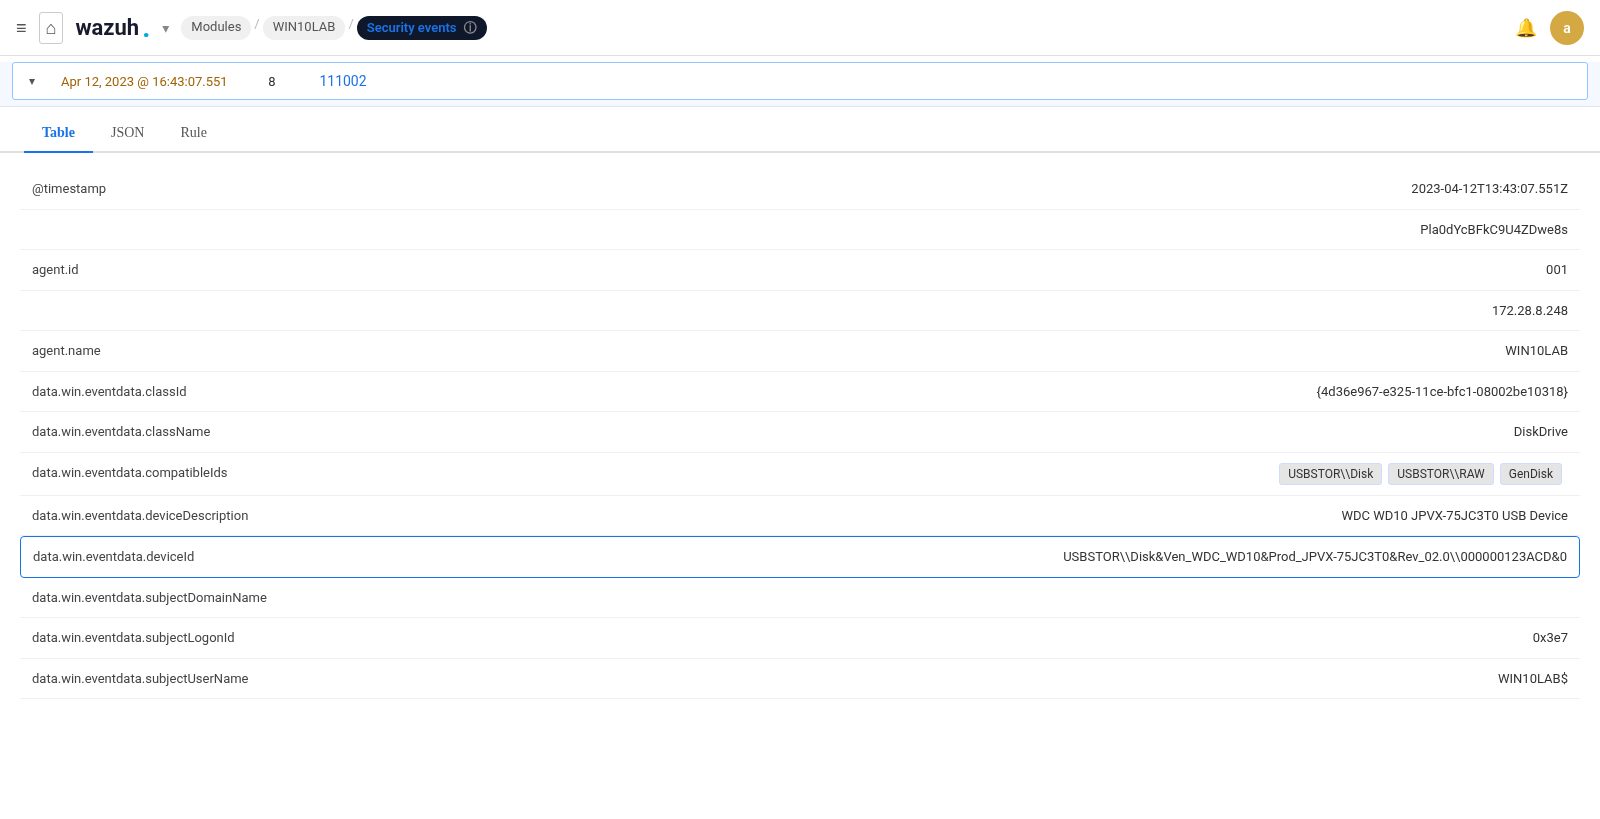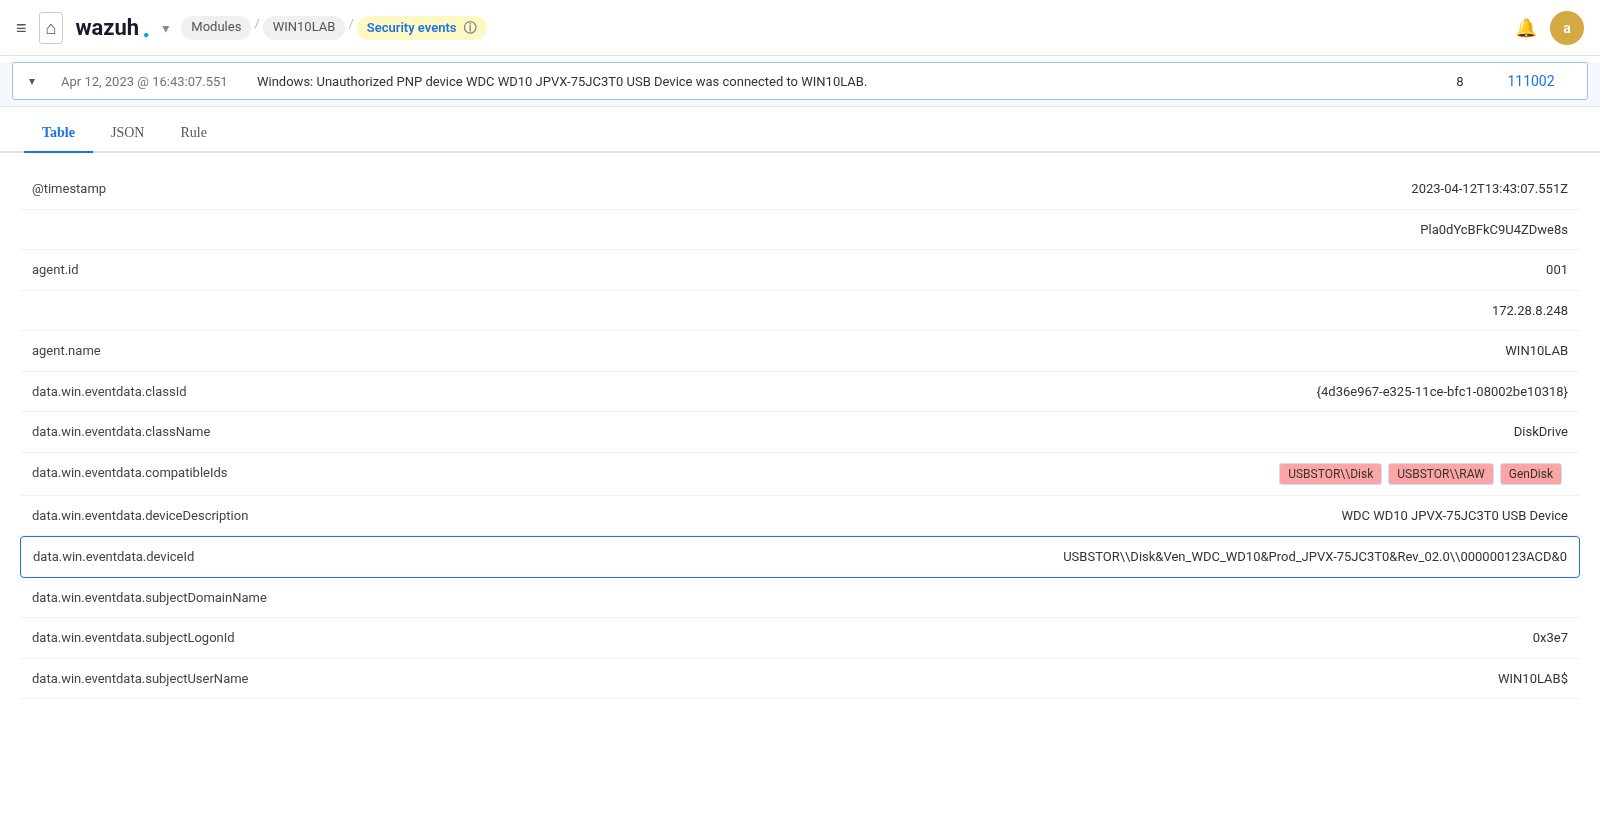--- a/index.html
+++ b/index.html
@@ -61,21 +61,21 @@
       color: #bbb;
     }
     .breadcrumb-item {
       color: #555;
       background: #f0f0f0;
       padding: 3px 10px;
       border-radius: 12px;
       cursor: pointer;
     }
     .breadcrumb-item.active {
-      background: #fef9c3;
+      background: #0f172a;
       color: #1a73e8;
       font-weight: 600;
     }
     .topbar-right {
       margin-left: auto;
       display: flex;
       align-items: center;
       gap: 12px;
     }
     .avatar {
@@ -113,21 +113,21 @@
       margin: 6px 12px;
       background: #fff;
       cursor: pointer;
     }
     .event-row-chevron {
       color: #555;
       font-size: 12px;
       min-width: 16px;
     }
     .event-row-timestamp {
-      color: #737373;
+      color: #a16207;
       font-size: 13px;
       white-space: nowrap;
       min-width: 180px;
     }
     .event-row-message {
       color: #333;
       font-size: 13px;
       flex: 1;
     }
     .event-row-level {
@@ -196,21 +196,21 @@
     .field-value {
       color: #333;
       font-size: 13px;
       flex: 1;
       word-break: break-all;
       line-height: 1.5;
       text-align: right;
     }
     .field-value .tag {
       display: inline-block;
-      background: #fca5a5;
+      background: #e5e5e5;
       border: 1px solid #d0dbff;
       border-radius: 3px;
       padding: 1px 8px;
       margin-right: 6px;
       font-size: 12px;
       color: #333;
     }
 
     .info-icon {
       font-size: 13px;
@@ -244,21 +244,20 @@
   <div class="topbar-right">
     <span class="bell-icon">🔔</span>
     <div class="avatar">a</div>
   </div>
 </div>
 
 <div class="event-row-container">
   <div class="event-row">
     <span class="event-row-chevron">▾</span>
     <span class="event-row-timestamp">Apr 12, 2023 @ 16:43:07.551</span>
-    <span class="event-row-message">Windows: Unauthorized PNP device WDC WD10 JPVX-75JC3T0 USB Device was connected to WIN10LAB.</span>
     <span class="event-row-level">8</span>
     <span class="event-row-ruleid">111002</span>
   </div>
 </div>
 
 <div class="tabs-bar">
   <div class="tab active">Table</div>
   <div class="tab">JSON</div>
   <div class="tab">Rule</div>
 </div>

